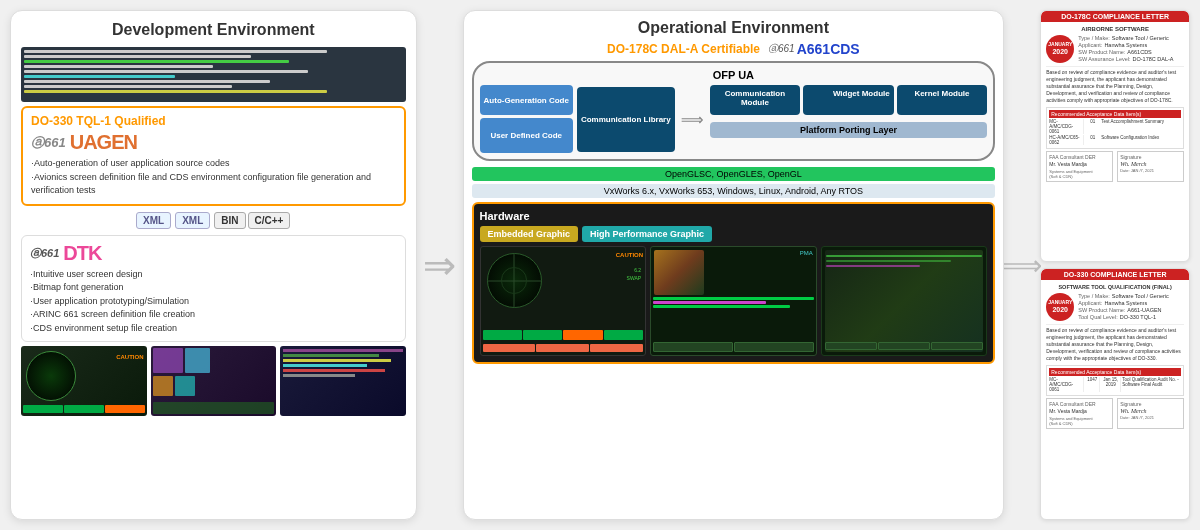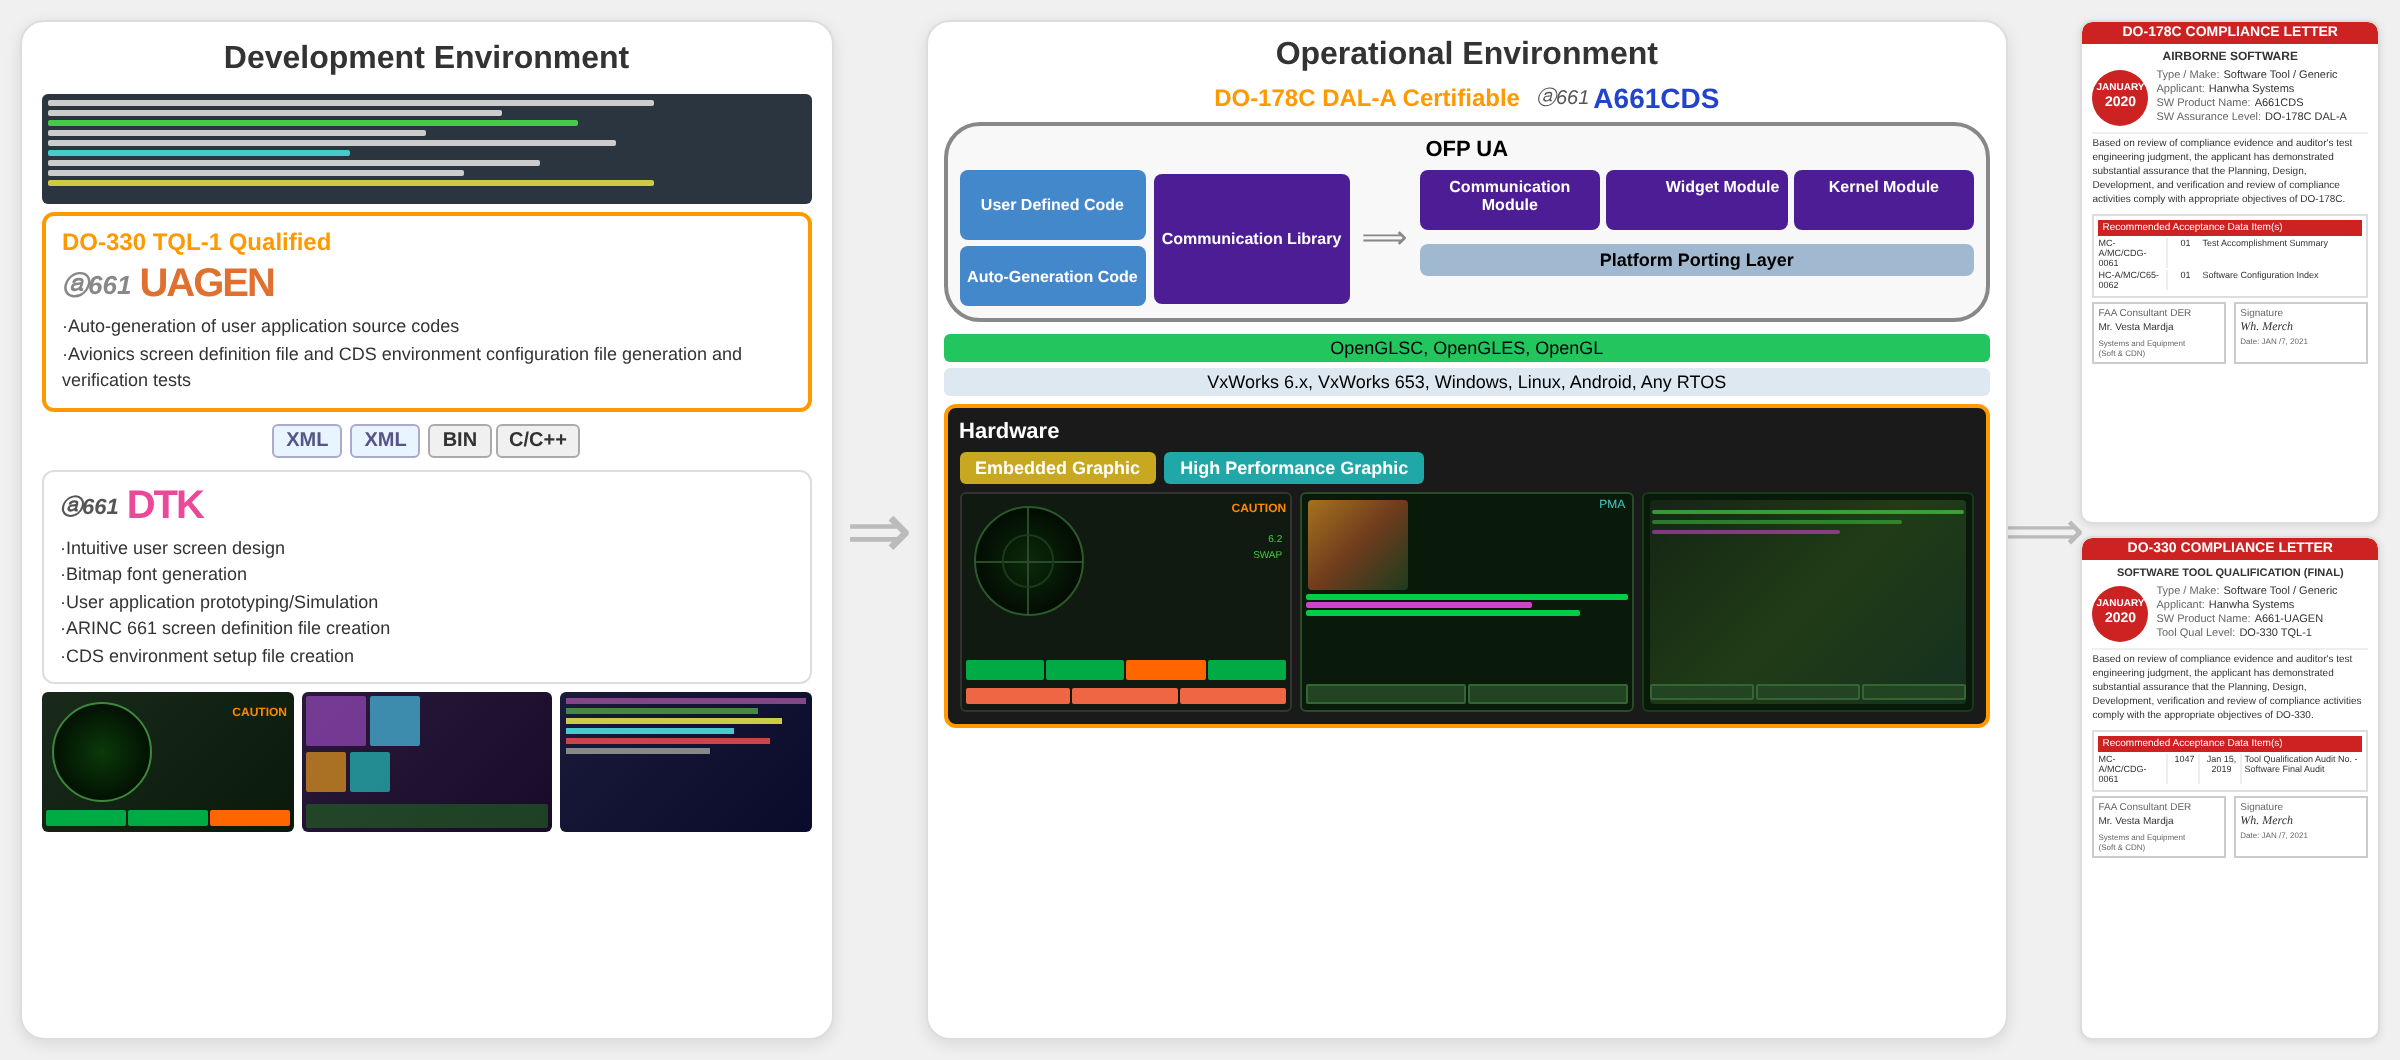--- a/index.html
+++ b/index.html
@@ -203,21 +203,21 @@
       text-align: center;
     }
 
     .mod-blue {
       background: #4488cc;
       color: white;
       min-width: 55px;
     }
 
     .mod-orange {
-      background: #4c1d95;
+      background: #0c4a6e;
       color: white;
       min-width: 52px;
     }
 
     .arrow-mid {
       display: flex;
       align-items: center;
       font-size: 16px;
       color: #888;
       padding: 0 2px;
@@ -461,22 +461,22 @@
         <span style="font-size:10px; color:#555; font-style:italic;">ⓐ661</span>
         <span style="font-size:14px; font-weight:bold; color:#2244cc;">A661CDS</span>
       </span>
     </div>
 
     <div class="ofp-box">
       <div class="ofp-title">OFP UA</div>
       <div class="ofp-row">
 
         <div style="display:flex; flex-direction:column; gap:3px;">
+          <div class="ofp-module mod-blue" style="font-size:8px; padding:4px; min-height:30px; display:flex; align-items:center; justify-content:center;">Auto-Generation Code</div>
           <div class="ofp-module mod-blue" style="font-size:8px; padding:4px; min-height:35px; display:flex; align-items:center; justify-content:center;">User Defined Code</div>
-          <div class="ofp-module mod-blue" style="font-size:8px; padding:4px; min-height:30px; display:flex; align-items:center; justify-content:center;">Auto-Generation Code</div>
         </div>
 
         <div style="display:flex; flex-direction:column; gap:3px; justify-content:center;">
           <div class="ofp-module mod-orange" style="font-size:8px; padding:4px; min-height:65px; display:flex; align-items:center; justify-content:center; flex-direction:column;">Communication Library</div>
         </div>
 
         <div class="arrow-mid">⟹</div>
 
         <div style="display:flex; flex-direction:column; gap:3px; flex:1;">
           <div style="display:flex; gap:3px;">

